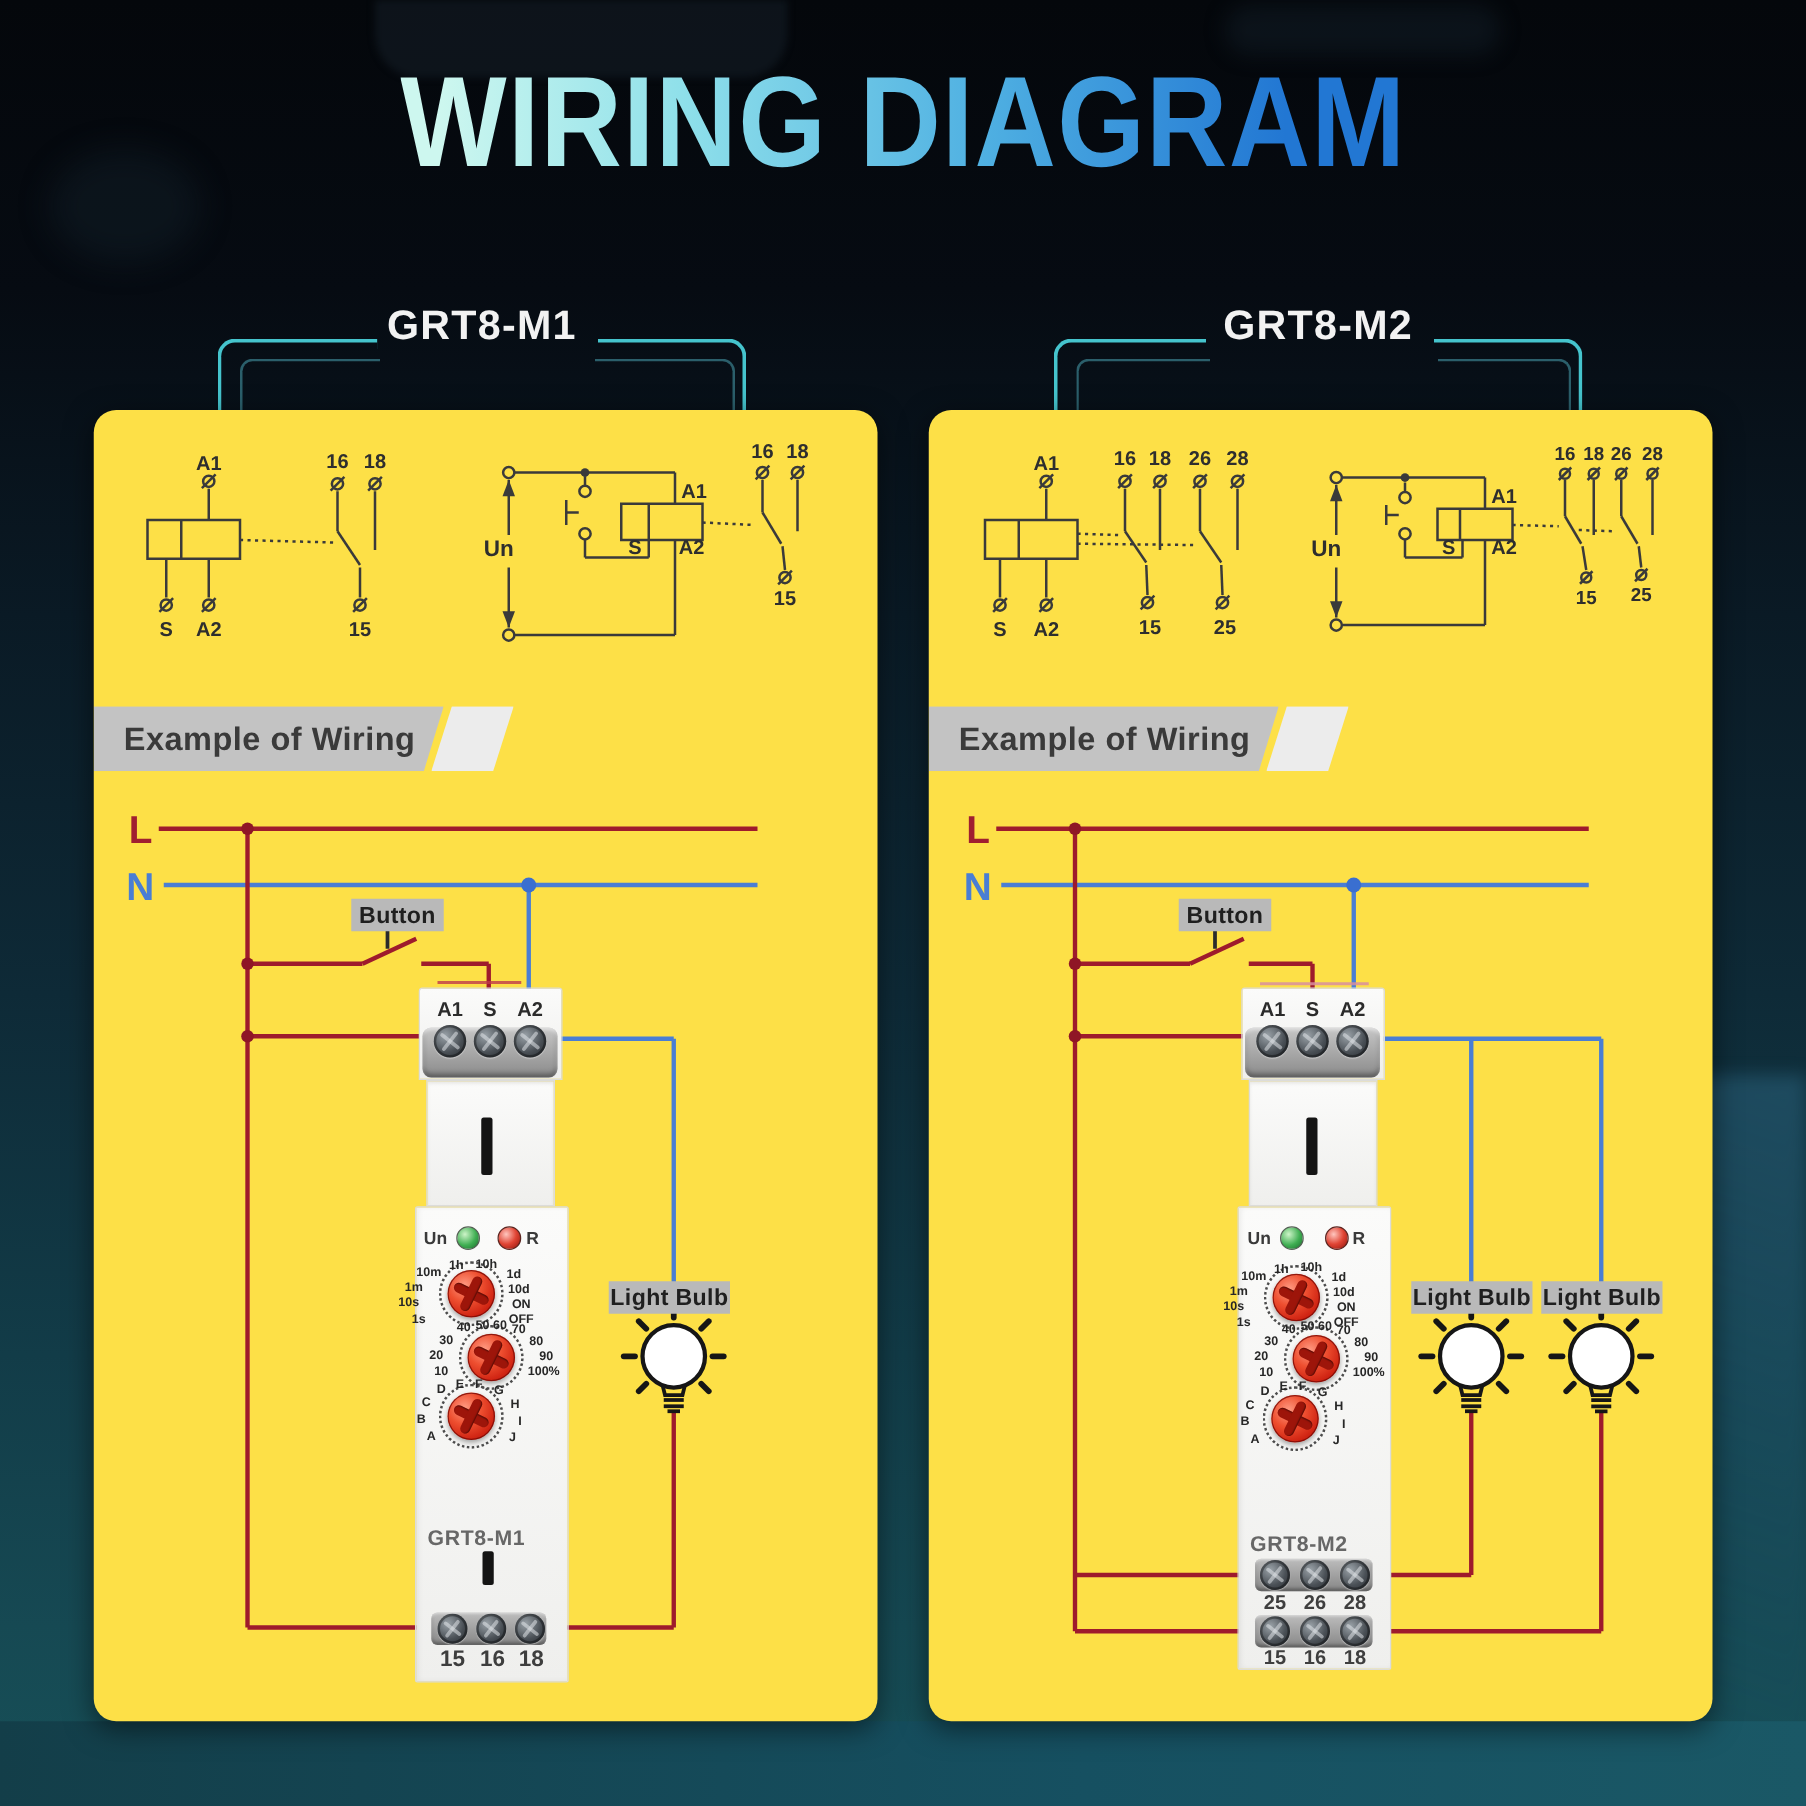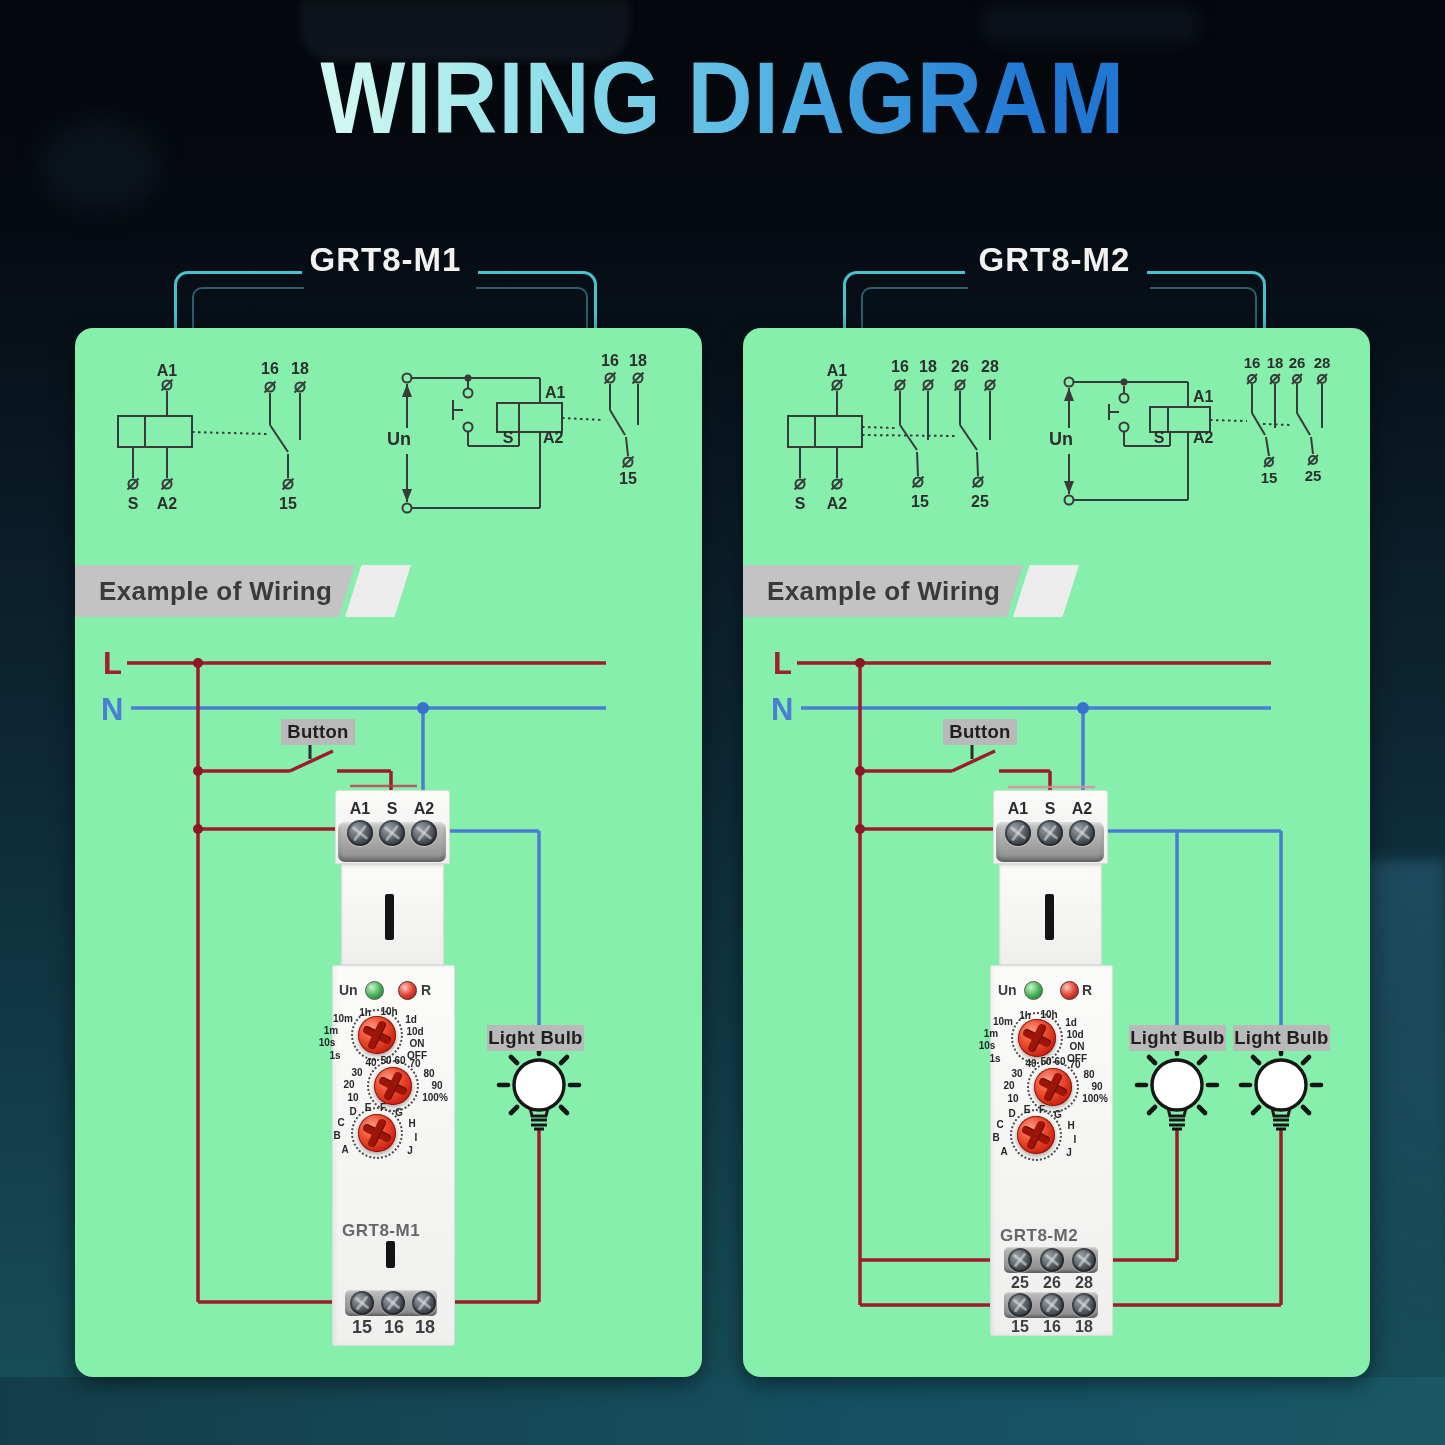--- a/index.html
+++ b/index.html
@@ -27,21 +27,21 @@
     -webkit-background-clip:text;background-clip:text;color:transparent;}
 
   .model-title{position:absolute;top:241px;width:423px;text-align:center;
     font-size:33px;font-weight:700;color:#f2f2f2;letter-spacing:1px;}
   .brk{position:absolute;box-sizing:border-box;}
   .brk.tl{border-top:3px solid #45c4cd;border-left:3px solid #45c4cd;border-top-left-radius:14px;}
   .brk.tr{border-top:3px solid #45c4cd;border-right:3px solid #45c4cd;border-top-right-radius:14px;}
   .brk.tl2{border-top:2px solid #2b5f6b;border-left:2px solid #2b5f6b;border-top-left-radius:10px;}
   .brk.tr2{border-top:2px solid #2b5f6b;border-right:2px solid #2b5f6b;border-top-right-radius:10px;}
 
-  .panel{position:absolute;top:328px;width:627px;height:1049px;background:#86efac;
+  .panel{position:absolute;top:328px;width:627px;height:1049px;background:#fde047;
     border-radius:18px;box-shadow:0 6px 22px rgba(0,0,0,.5);}
   .panel svg.layer{position:absolute;left:0;top:0;}
 
   .banner-main{position:absolute;left:0;top:237px;width:280px;height:52px;background:#c3c3c3;
     clip-path:polygon(0 0,100% 0,94.3% 100%,0 100%);}
   .banner-text{position:absolute;left:24px;top:237px;height:52px;line-height:52px;
     font-size:26px;color:#3a3a3a;font-weight:600;letter-spacing:.4px;}
   .banner-chip{position:absolute;left:270px;top:237px;width:66px;height:52px;background:#ececec;
     clip-path:polygon(25% 0,100% 0,75% 100%,0 100%);}
 

